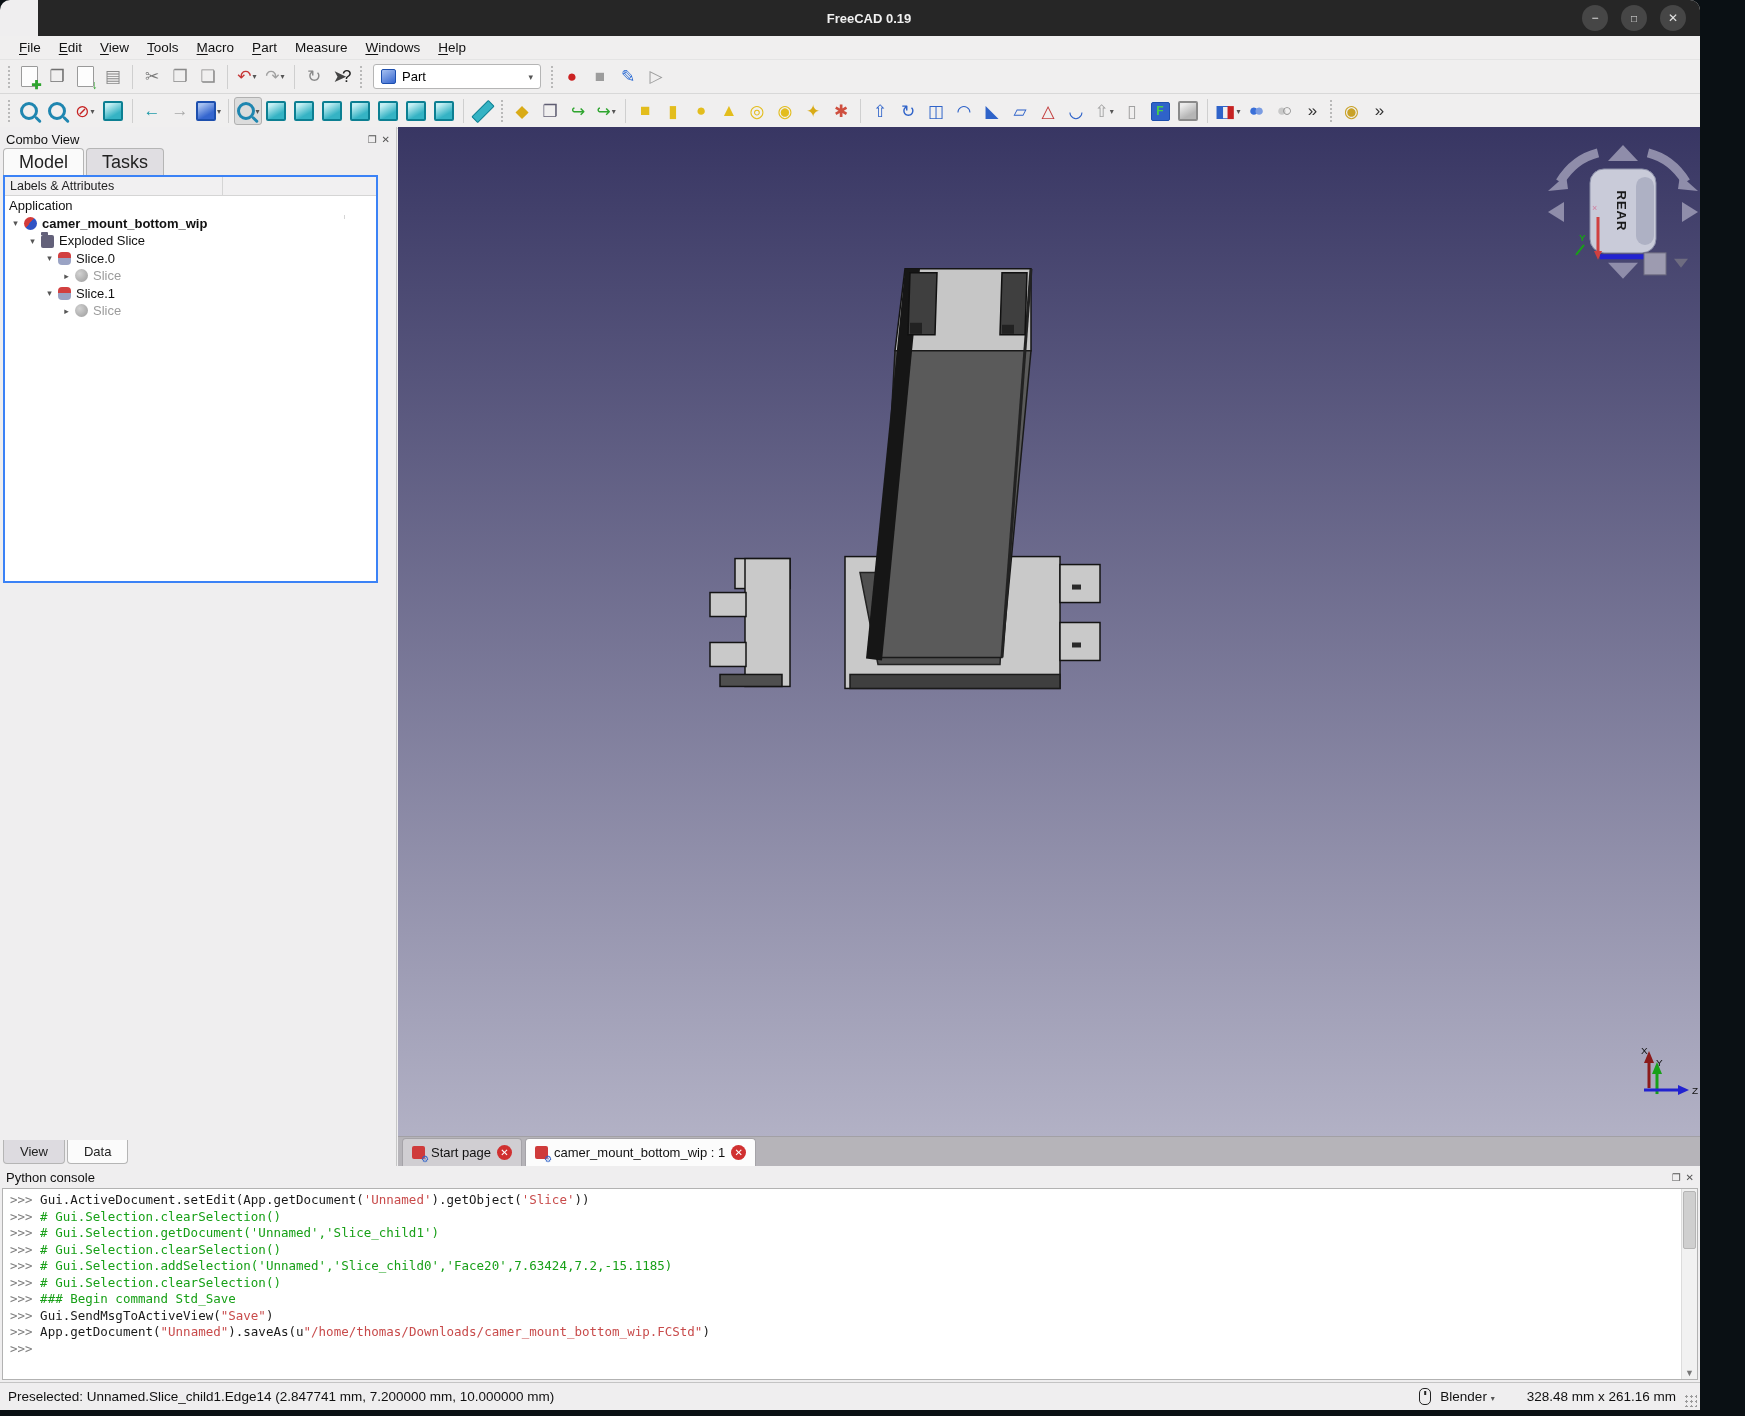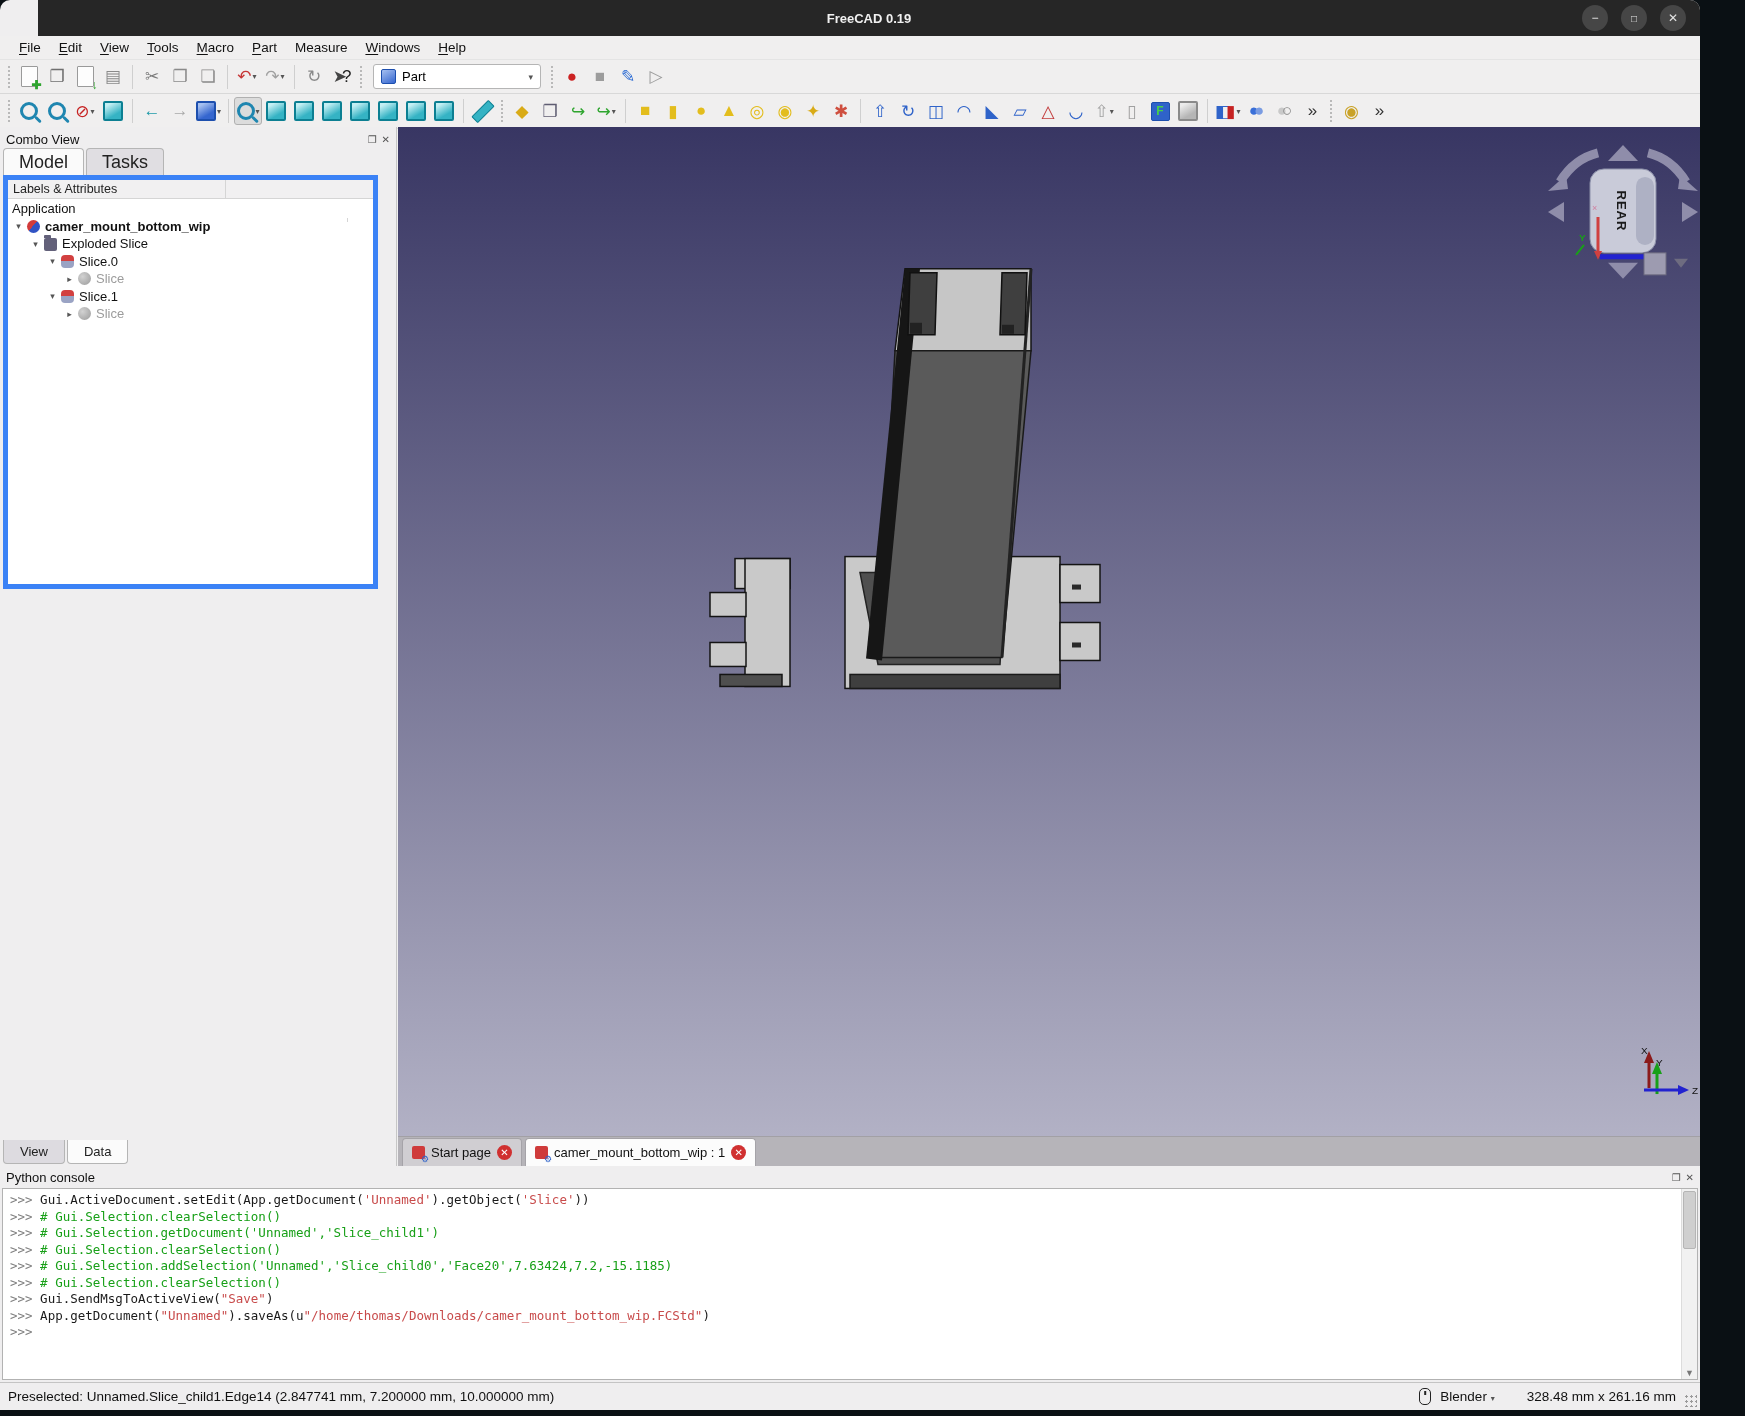--- a/index.html
+++ b/index.html
@@ -40,21 +40,21 @@
   .wb-cube{width:13px;height:13px;border:1.5px solid #1d4fae;background:linear-gradient(150deg,#a6c0f0,#3566cf);border-radius:2px;}
   .wb-caret{margin-left:auto;font-size:9px;color:#555;}
 
   
   .dock{position:absolute;left:0;top:127px;width:397px;height:1039px;background:#efeeef;border-right:1px solid #c6c6c6;box-sizing:border-box;}
   .dock-head{height:20px;display:flex;align-items:center;font-size:13px;padding:2px 6px;color:#111;}
   .dock-btns{margin-left:auto;display:flex;gap:5px;color:#555;font-size:10px;}
   .cv-tabs{display:flex;padding-left:3px;align-items:flex-end;height:26px;}
   .ttab{padding:3px 15px 4px;font-size:18px;background:#e0dee2;border:1px solid #b5b5b5;border-bottom:none;border-radius:4px 4px 0 0;margin-right:2px;color:#222;}
   .ttab.active{background:#fafafa;}
-  .tree-panel{position:absolute;left:3px;right:18px;top:48px;height:404px;background:#fff;border:5px solid #3b82f6;overflow:hidden;}
+  .tree-panel{position:absolute;left:3px;right:18px;top:48px;height:404px;background:#fff;border:2px solid #3b82f6;overflow:hidden;}
   .panel-header{display:flex;height:19px;background:#f1f0f1;border-bottom:1px solid #d5d5d5;font-size:12.5px;color:#222;box-sizing:border-box;}
   .ph-cell{padding:2px 5px;border-right:1px solid #d5d5d5;box-sizing:border-box;white-space:nowrap;overflow:hidden;}
   .tree{padding-top:1px;font-size:13px;color:#111;}
   .trow{display:flex;align-items:center;height:17.5px;}
   .arrow{width:13px;text-align:center;font-size:9px;color:#555;flex:none;}
   .ti{width:13px;height:13px;margin:0 5px 0 2px;flex:none;}
   .ti-fcdoc{background:linear-gradient(130deg,#d23b3b 45%,#3053c4 46%);border-radius:50%;}
   .ti-folder{background:#63617a;border-radius:2px;position:relative;margin-top:2px;}
   .ti-folder::before{content:"";position:absolute;top:-3px;left:0;width:7px;height:3px;background:#63617a;border-radius:1px 1px 0 0;}
   .ti-slice{background:linear-gradient(#d24040 48%,#9aa3c4 48%);border-radius:4px;}
@@ -511,20 +511,21 @@
           <span>✕</span>
         </span>
       </div>
       <div class="pycon-body" id="pybody">
           <div class="cline"><span class="seg-p">&gt;&gt;&gt; </span><span class="seg-k">Gui.ActiveDocument.setEdit(App.getDocument(</span><span class="seg-s">'Unnamed'</span><span class="seg-k">).getObject(</span><span class="seg-s">'Slice'</span><span class="seg-k">))</span></div>
           <div class="cline"><span class="seg-p">&gt;&gt;&gt; </span><span class="seg-c"># Gui.Selection.clearSelection()</span></div>
           <div class="cline"><span class="seg-p">&gt;&gt;&gt; </span><span class="seg-c"># Gui.Selection.getDocument('Unnamed','Slice_child1')</span></div>
           <div class="cline"><span class="seg-p">&gt;&gt;&gt; </span><span class="seg-c"># Gui.Selection.clearSelection()</span></div>
           <div class="cline"><span class="seg-p">&gt;&gt;&gt; </span><span class="seg-c"># Gui.Selection.addSelection('Unnamed','Slice_child0','Face20',7.63424,7.2,-15.1185)</span></div>
           <div class="cline"><span class="seg-p">&gt;&gt;&gt; </span><span class="seg-c"># Gui.Selection.clearSelection()</span></div>
+          <div class="cline"><span class="seg-p">&gt;&gt;&gt; </span><span class="seg-c">### Begin command Std_Save</span></div>
           <div class="cline"><span class="seg-p">&gt;&gt;&gt; </span><span class="seg-k">Gui.SendMsgToActiveView(</span><span class="seg-s">"Save"</span><span class="seg-k">)</span></div>
           <div class="cline"><span class="seg-p">&gt;&gt;&gt; </span><span class="seg-k">App.getDocument(</span><span class="seg-s">"Unnamed"</span><span class="seg-k">).saveAs(u</span><span class="seg-s">"/home/thomas/Downloads/camer_mount_bottom_wip.FCStd"</span><span class="seg-k">)</span></div>
           <div class="cline"><span class="seg-p">&gt;&gt;&gt;</span></div>
         </div>
       <div class="pyscroll">
         <div class="pythumb"></div>
         <div class="pydown">▼</div>
       </div>
     </div>
 

